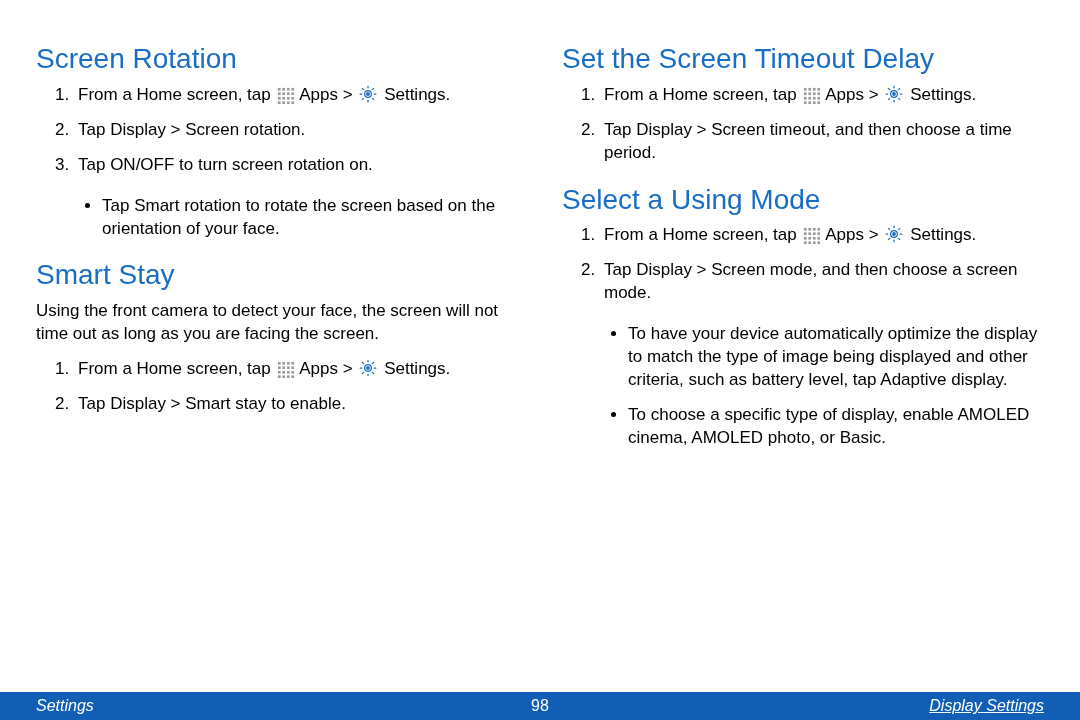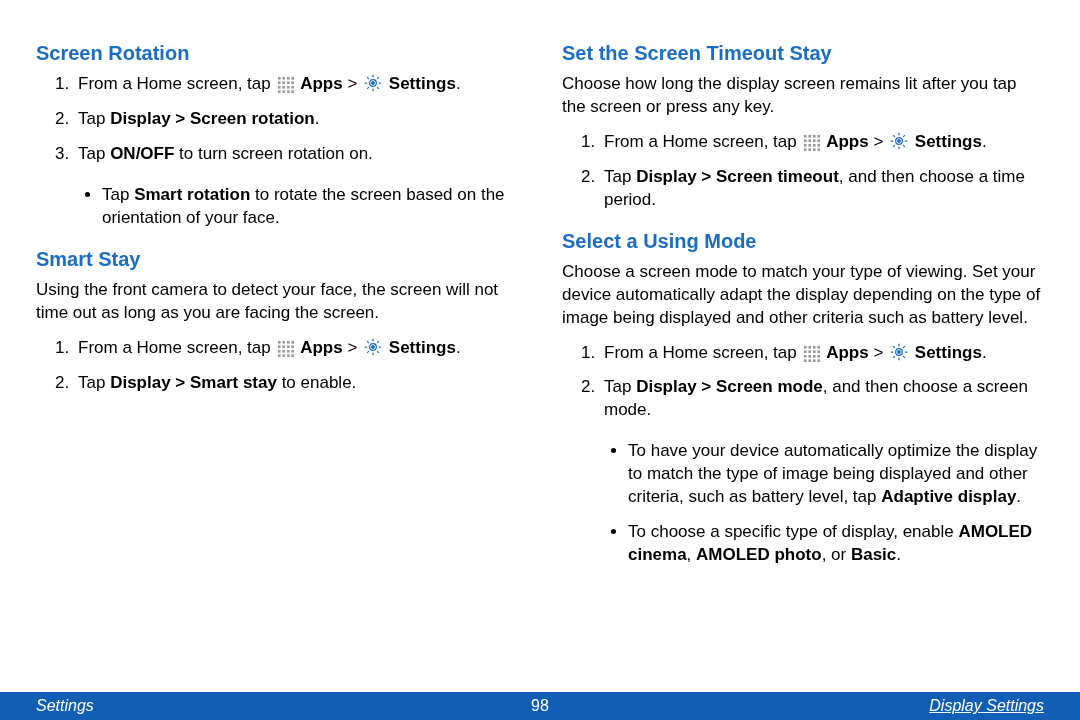--- a/index.html
+++ b/index.html
@@ -19,22 +19,22 @@
     padding: 40px 36px 0 36px;
     gap: 44px;
     height: 688px;
   }
   .col {
     flex: 1;
     min-width: 0;
   }
   h2 {
     color: #1a6dc4;
-    font-weight: 700;
-    font-size: 20px;
+    font-weight: 400;
+    font-size: 28px;
     margin-top: 10px;
     margin-bottom: 6px;
   }
   .col > h2:first-child { margin-top: 0; }
   p.intro {
     margin-bottom: 12px;
   }
   ol {
     list-style: decimal;
     padding-left: 38px;
@@ -45,21 +45,21 @@
     margin-bottom: 12px;
   }
   ul {
     list-style: disc;
     padding-left: 24px;
     margin-top: 18px;
   }
   ul > li {
     margin-bottom: 12px;
   }
-  strong { font-weight: 700; }
+  strong { font-weight: 400; }
   .footer {
     position: absolute;
     left: 0; right: 0; bottom: 0;
     height: 28px;
     background: #115eb4;
     color: #fff;
     display: flex;
     align-items: center;
     justify-content: space-between;
     padding: 0 36px;
@@ -138,41 +138,39 @@
             </svg>
           </span> <strong>Settings</strong><span>.</span>
       </li>
       <li>
         <span>Tap </span><strong>Display &gt; Smart stay</strong><span> to enable.</span>
       </li>
     </ol>
   </div>
 
   <div class="col">
-    <h2>Set the Screen Timeout Stay</h2>
-    <p class="intro">Choose how long the display screen remains lit after you tap the screen or press any key.</p>
+    <h2>Set the Screen Timeout Delay</h2>
     <ol>
       <li>
         <span>From a Home screen, tap </span><span class="icon icon-apps"></span> <strong>Apps</strong><span> &gt; </span><span class="icon icon-settings">
             <svg width="20" height="20" viewBox="0 0 24 24">
               <g fill="none" stroke="#1a6dc4" stroke-width="1.5">
                 <circle cx="12" cy="12" r="4"></circle>
                 <path d="M12 2 L12 5 M12 19 L12 22 M2 12 L5 12 M19 12 L22 12 M4.9 4.9 L7 7 M17 17 L19.1 19.1 M4.9 19.1 L7 17 M17 7 L19.1 4.9"></path>
               </g>
               <circle cx="12" cy="12" r="2.3" fill="#1a6dc4"></circle>
             </svg>
           </span> <strong>Settings</strong><span>.</span>
       </li>
       <li>
         <span>Tap </span><strong>Display &gt; Screen timeout</strong><span>, and then choose a time period.</span>
       </li>
     </ol>
 
     <h2>Select a Using Mode</h2>
-    <p class="intro">Choose a screen mode to match your type of viewing. Set your device automatically adapt the display depending on the type of image being displayed and other criteria such as battery level.</p>
     <ol>
       <li>
         <span>From a Home screen, tap </span><span class="icon icon-apps"></span> <strong>Apps</strong><span> &gt; </span><span class="icon icon-settings">
             <svg width="20" height="20" viewBox="0 0 24 24">
               <g fill="none" stroke="#1a6dc4" stroke-width="1.5">
                 <circle cx="12" cy="12" r="4"></circle>
                 <path d="M12 2 L12 5 M12 19 L12 22 M2 12 L5 12 M19 12 L22 12 M4.9 4.9 L7 7 M17 17 L19.1 19.1 M4.9 19.1 L7 17 M17 7 L19.1 4.9"></path>
               </g>
               <circle cx="12" cy="12" r="2.3" fill="#1a6dc4"></circle>
             </svg>

